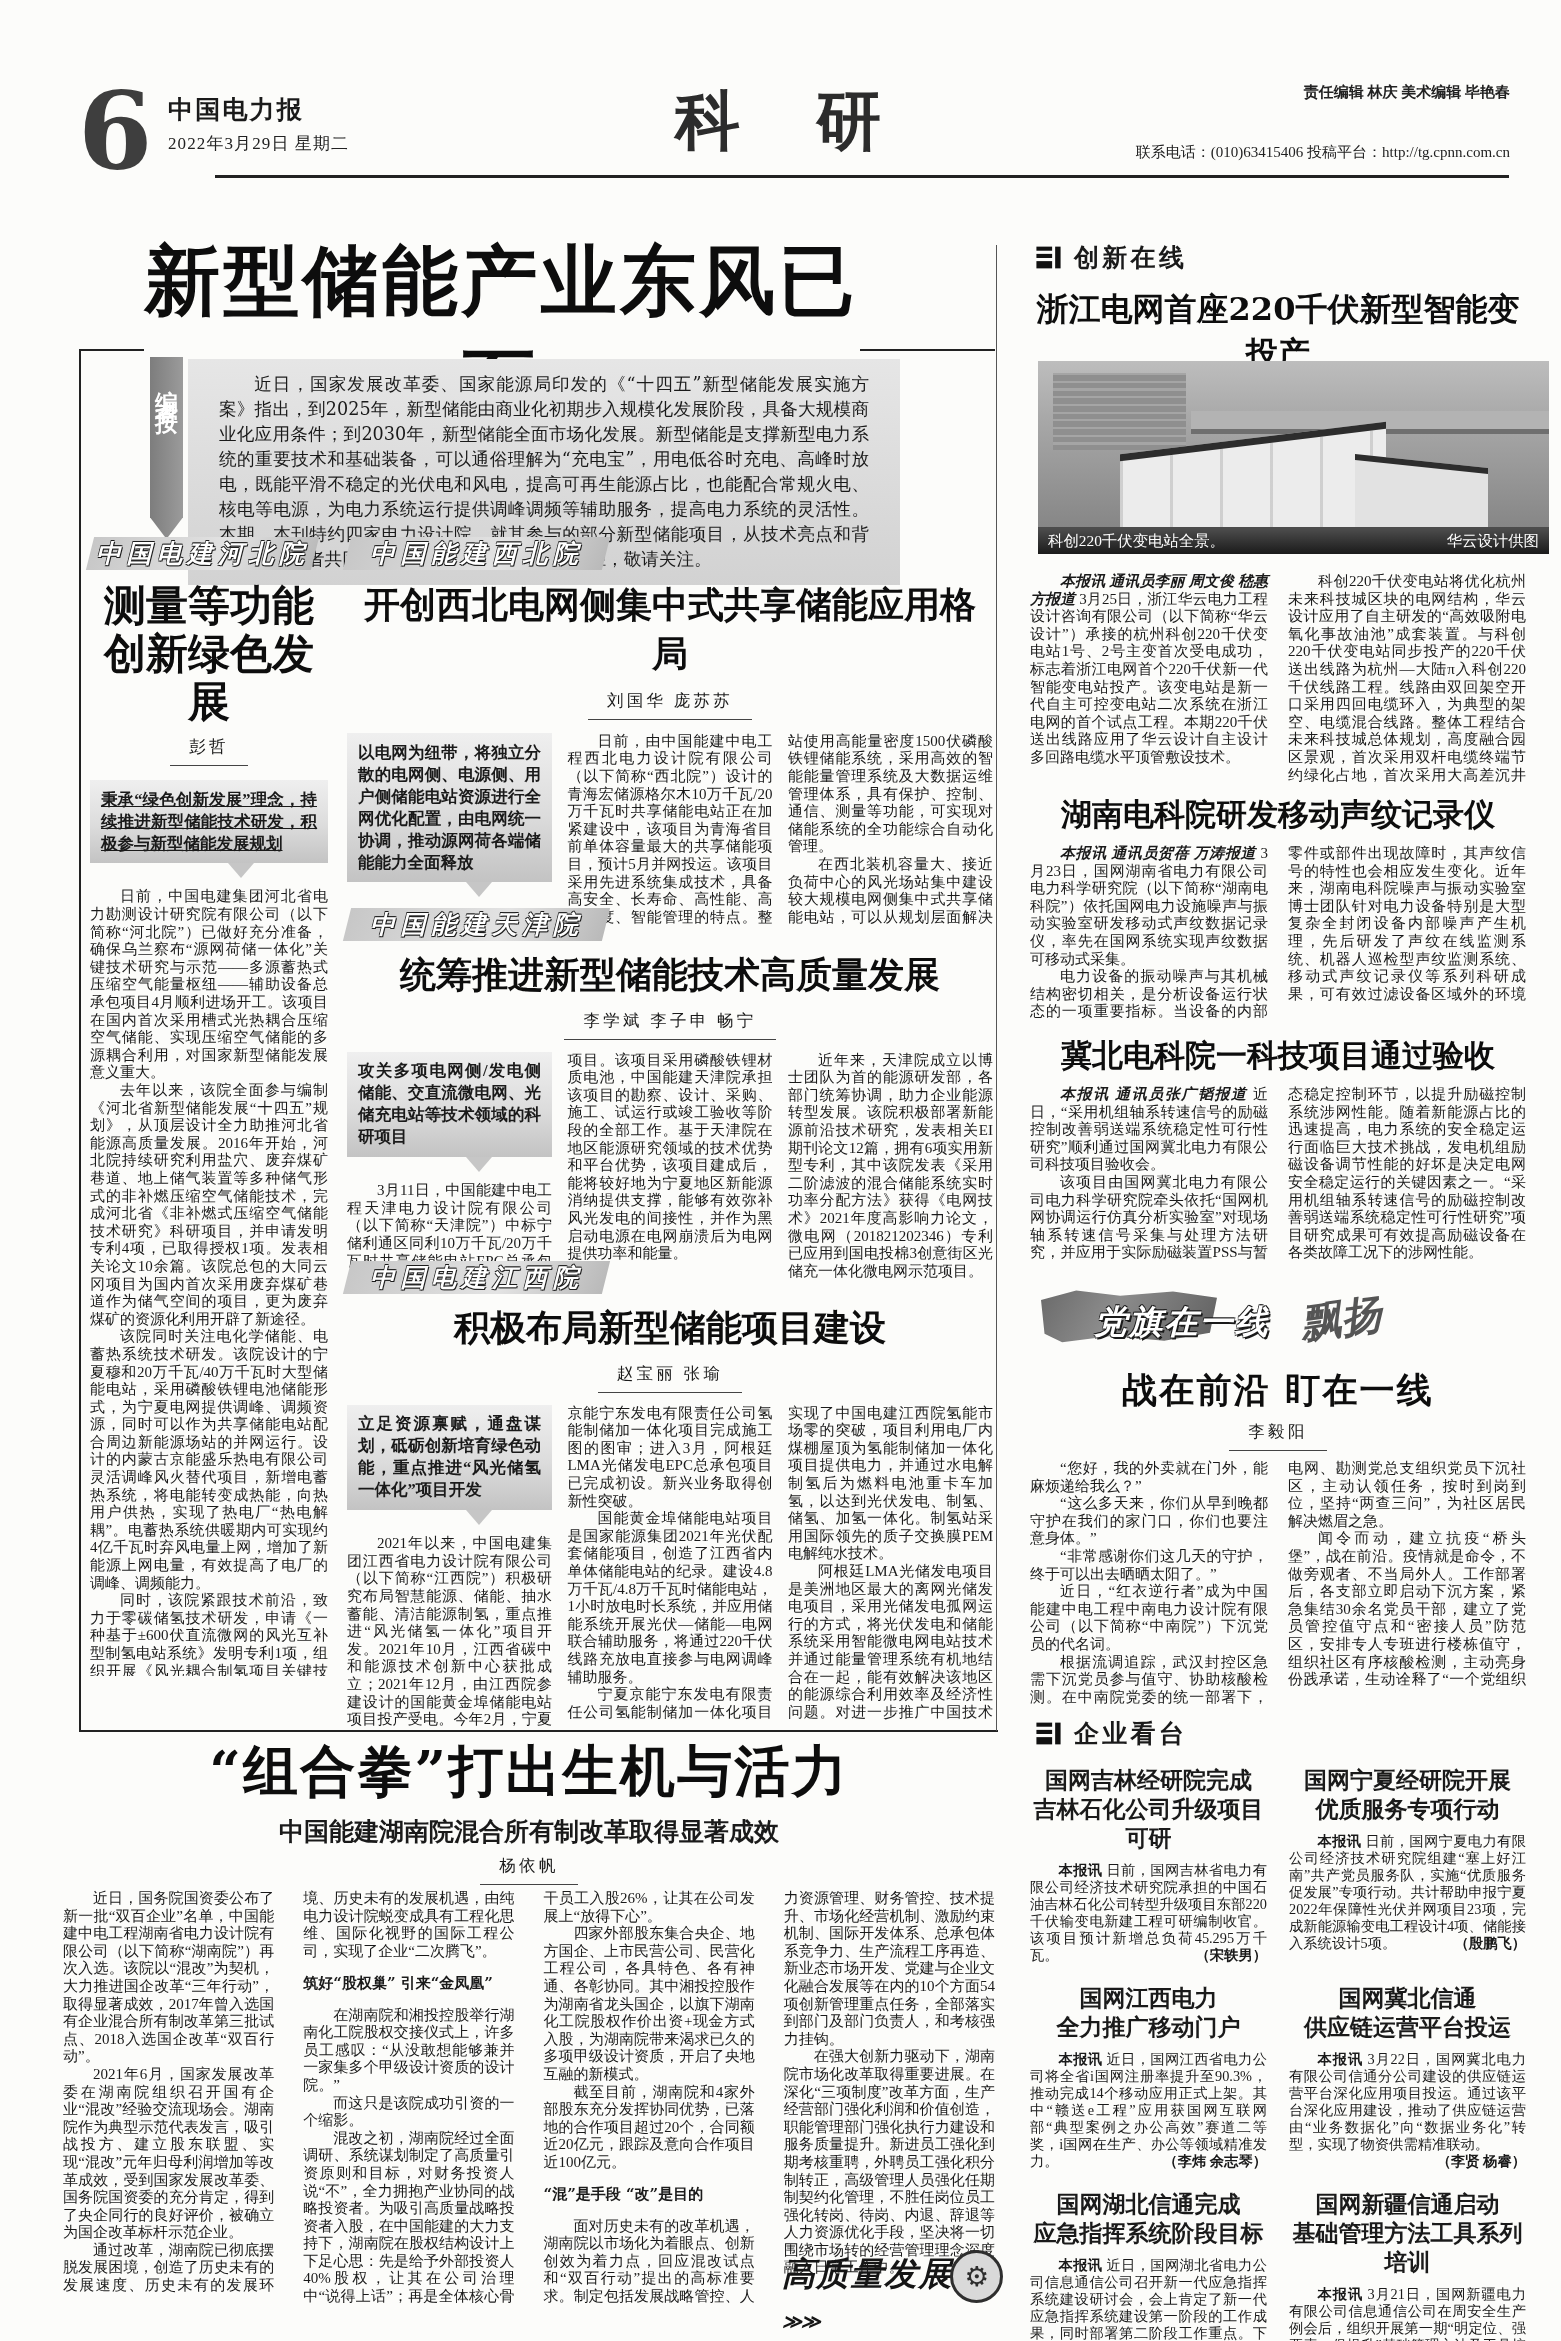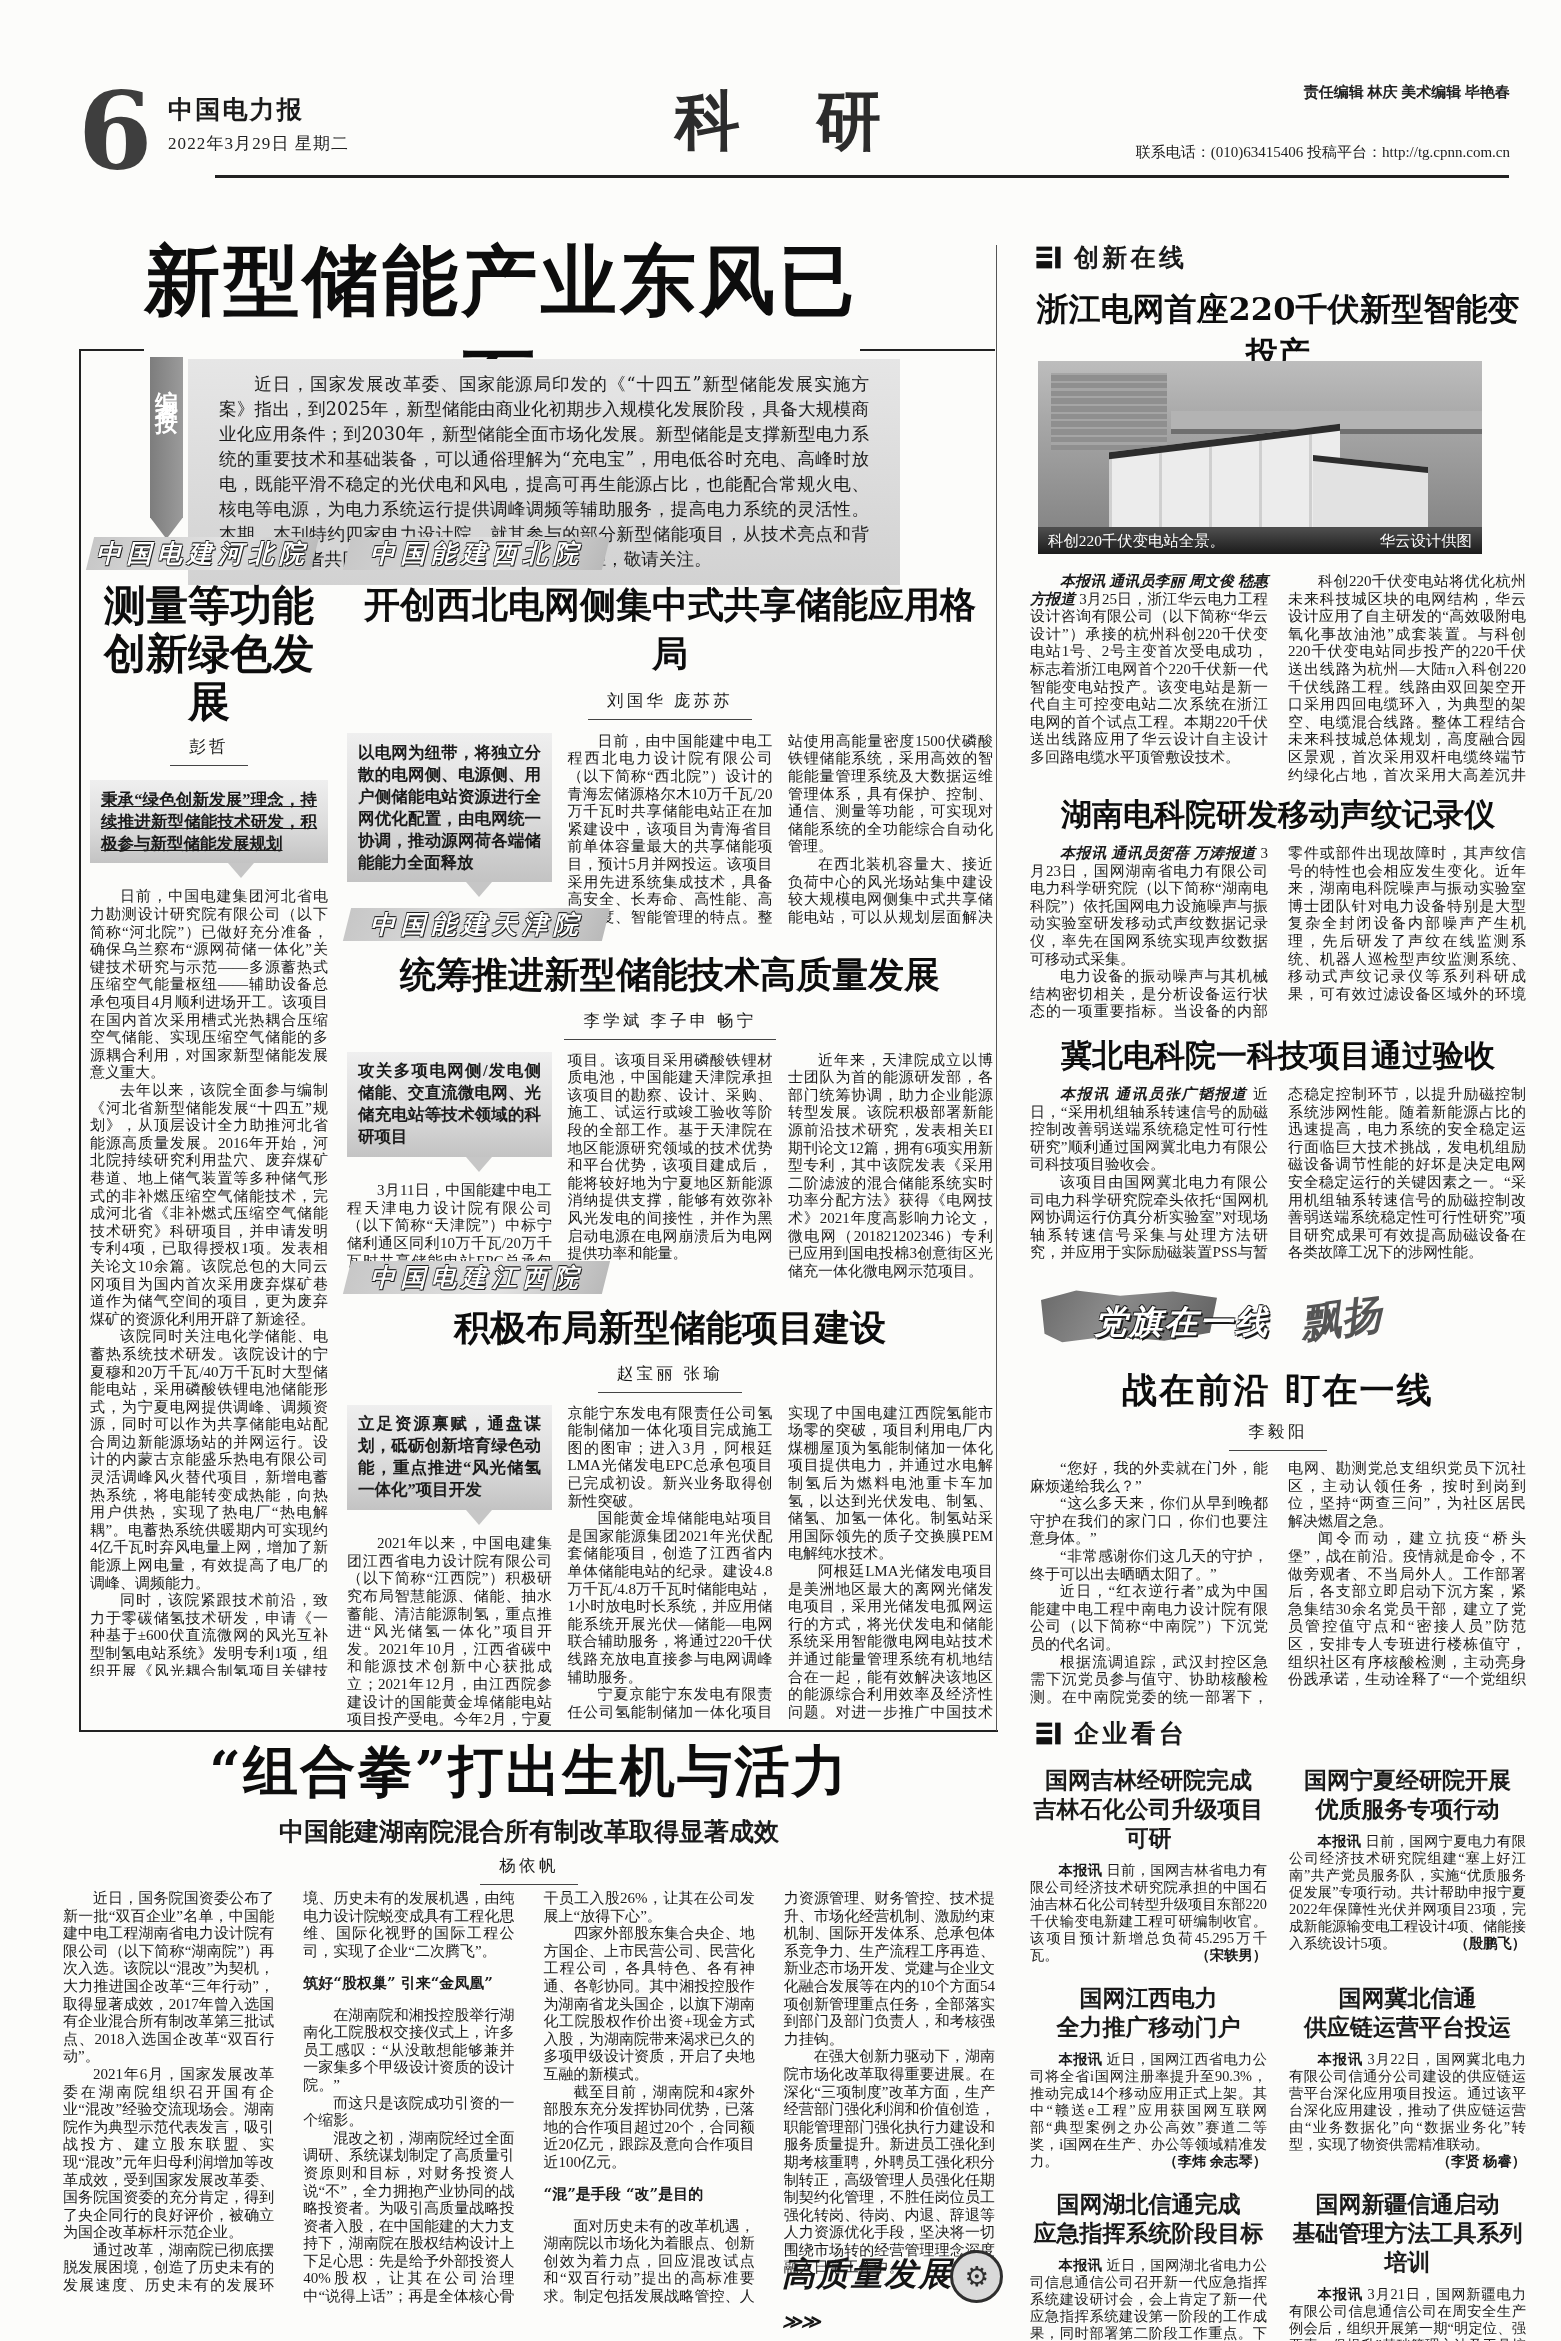--- a/index.html
+++ b/index.html
@@ -170,21 +170,21 @@
   <div class="abs tag" style="left:1034px;top:241px;">
     <svg width="29" height="29" viewBox="0 0 24 24">
       <rect x="2" y="3" width="13" height="3.4" fill="#111"></rect>
         <rect x="2" y="9" width="13" height="3.4" fill="#111"></rect>
       <rect x="2" y="15" width="13" height="6" fill="#111"></rect>
         <rect x="17.5" y="3" width="4.5" height="18" fill="#111"></rect>
     </svg>
     <span>创新在线</span>
   </div>
   <div class="abs art-title" style="left:1030px;top:288px;width:496px;font-size:32px;">浙江电网首座220千伏新型智能变投产</div>
-  <div class="abs photo" style="left:1038px;top:361px;width:444px;height:193px;">
+  <div class="abs photo" style="left:1038px;top:361px;width:511px;height:193px;">
     <div class="ph-bldg-bg"></div>
     <div class="ph-viaduct"></div>
     <div class="ph-main"></div>
     <div class="ph-wing"></div>
     <div class="ph-ground"></div>
     <div class="ph-cap">
       <span>科创220千伏变电站全景。</span>
       <span>华云设计供图</span>
     </div>
   </div>

